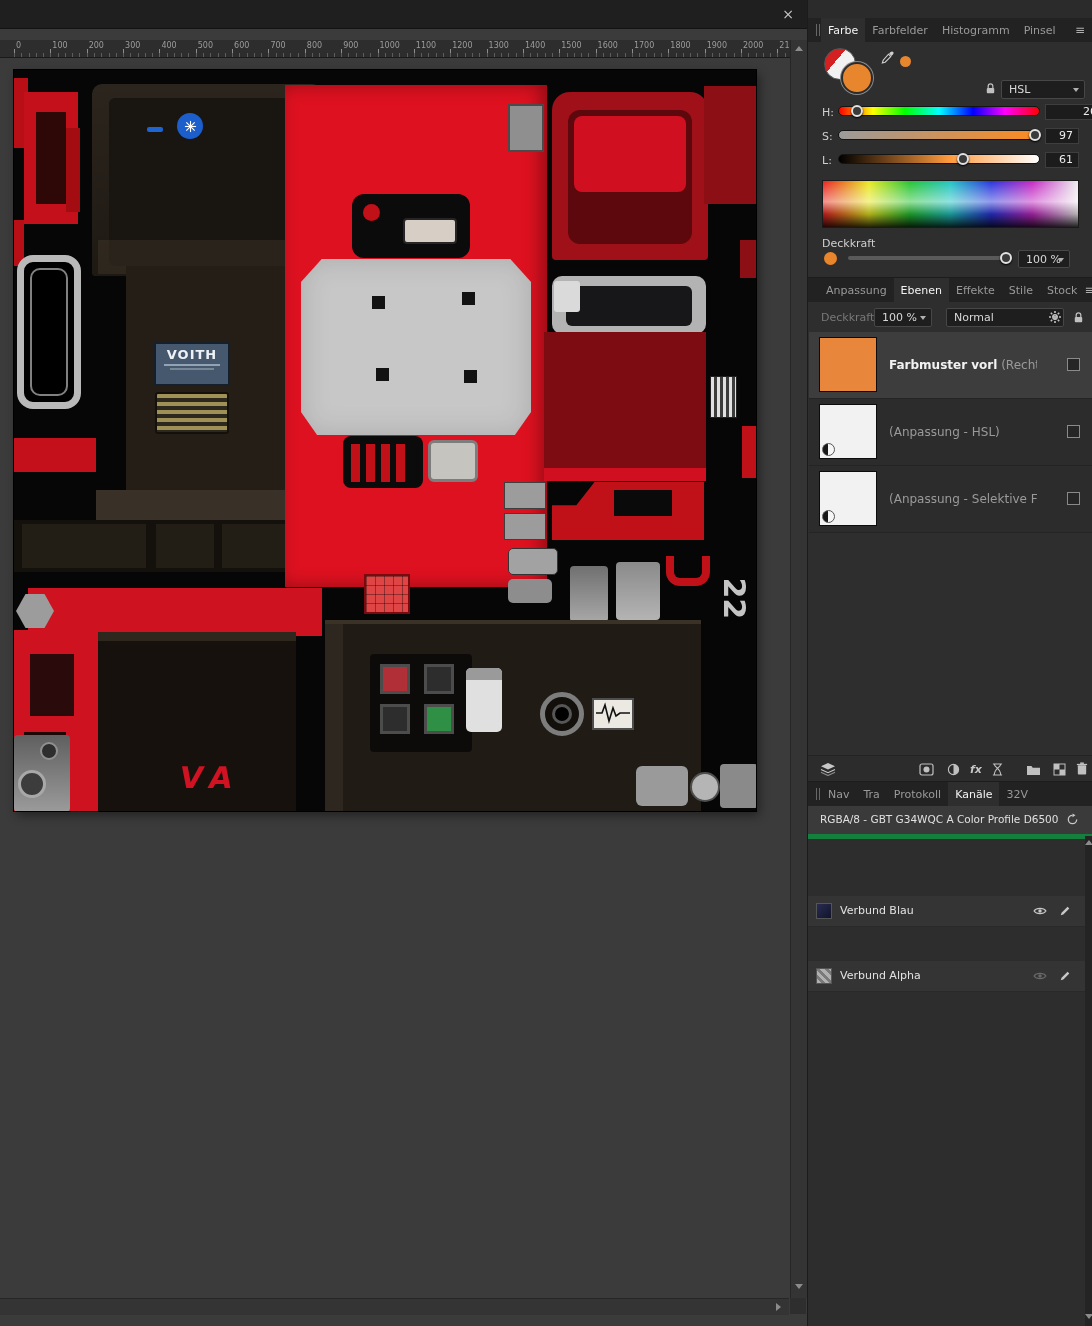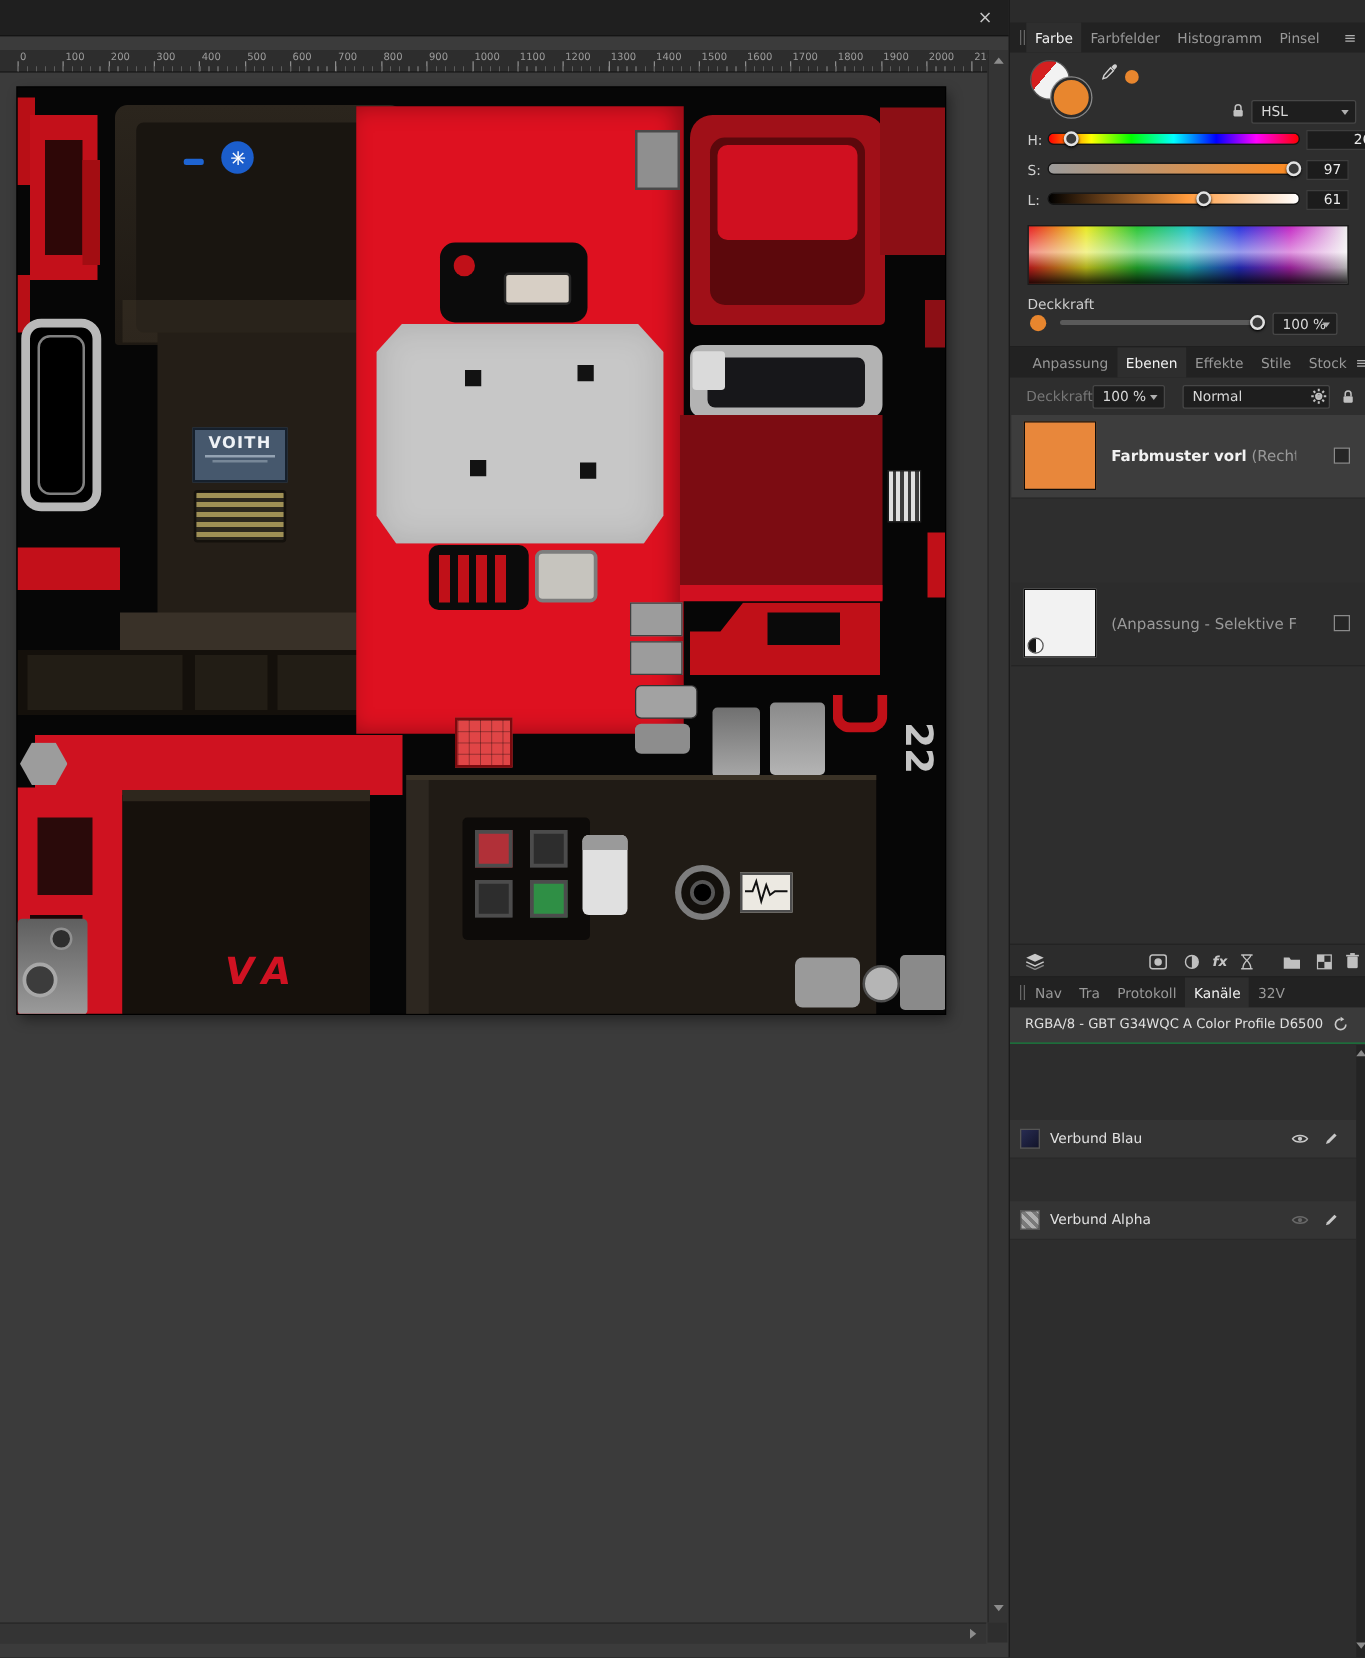--- a/index.html
+++ b/index.html
@@ -64,21 +64,21 @@
       background:linear-gradient(90deg,#181818 50%,#f6f6f6 50%);box-sizing:border-box}
   .ltext{position:absolute;left:80px;top:0;height:66px;line-height:66px;font-size:12px;white-space:nowrap;overflow:hidden;max-width:148px}
   .lname{color:#f2f2f2;font-weight:bold}
   .lsuffix{color:#9a9a9a}
   .checkbox{position:absolute;right:12px;top:26px;width:13px;height:13px;border:1px solid #8a8a8a;background:#262626;
       box-sizing:border-box;font-size:10px;line-height:11px;text-align:center;color:#ececec}
   .ltb{position:absolute;left:0;top:755px;width:285px;height:26px;background:#2c2c2c;border-top:1px solid #232323;border-bottom:1px solid #1c1c1c}
   .fxlbl{position:absolute;font-size:11px;font-style:italic;font-weight:bold;color:#c6c6c6}
 
   .chsec{position:absolute;left:0;top:806px;width:285px;height:520px;background:#2d2d2d}
-  .profrow{position:absolute;left:0;top:806px;width:285px;height:28px;background:#3a3a3a;border-bottom:1px solid #15803d}
+  .profrow{position:absolute;left:0;top:806px;width:285px;height:28px;background:#3a3a3a;border-bottom:5px solid #15803d}
   .proftxt{position:absolute;left:12px;top:7px;font-size:10.5px;color:#e0e0e0;white-space:nowrap}
   .crow{position:absolute;left:0;width:277px;height:30px;background:#343434;border-bottom:1px solid #292929}
   .cthumb{position:absolute;left:8px;top:7px;width:16px;height:16px;border:1px solid #555;box-sizing:border-box}
   .cname{position:absolute;left:32px;top:8px;font-size:11px;color:#e2e2e2;white-space:nowrap}
   .chscroll{position:absolute;left:277px;top:836px;width:8px;height:490px;background:#242424}
 
   .voithplate{position:absolute;background:#46586d;border:2px solid #16202c;box-sizing:border-box;text-align:center}
   .voithtxt{display:block;margin-top:3px;font-size:13px;font-weight:bold;letter-spacing:1px;color:#eef2f6;font-family:"DejaVu Sans",sans-serif}
   .vline{margin:2px auto 0;height:2px;background:#a8b6c4}
   .valogo{display:block;text-align:center;font-size:30px;font-weight:bold;color:#d01222;letter-spacing:8px;transform:skewX(-10deg)}
@@ -394,20 +394,29 @@
         </svg>
     </span>
 
     <div class="lrow selected" style="top:332px">
       <div class="lthumb" style="background:#e8873b"></div>
       <div class="ltext">
         <span class="lname">Farbmuster vorl</span><span class="lsuffix"> (Rechte...</span>
       </div>
       <span class="checkbox"></span>
     </div>
+    <div class="lrow" style="top:399px">
+      <div class="lthumb" style="background:#f2f2f2">
+        <span class="badge"></span>
+      </div>
+      <div class="ltext">
+        <span class="lsuffix">(Anpassung - HSL)</span>
+      </div>
+      <span class="checkbox"></span>
+    </div>
     <div class="lrow" style="top:466px">
       <div class="lthumb" style="background:#f2f2f2">
         <span class="badge"></span>
       </div>
       <div class="ltext">
         <span class="lsuffix">(Anpassung - Selektive Fa...</span>
       </div>
       <span class="checkbox"></span>
     </div>
 

